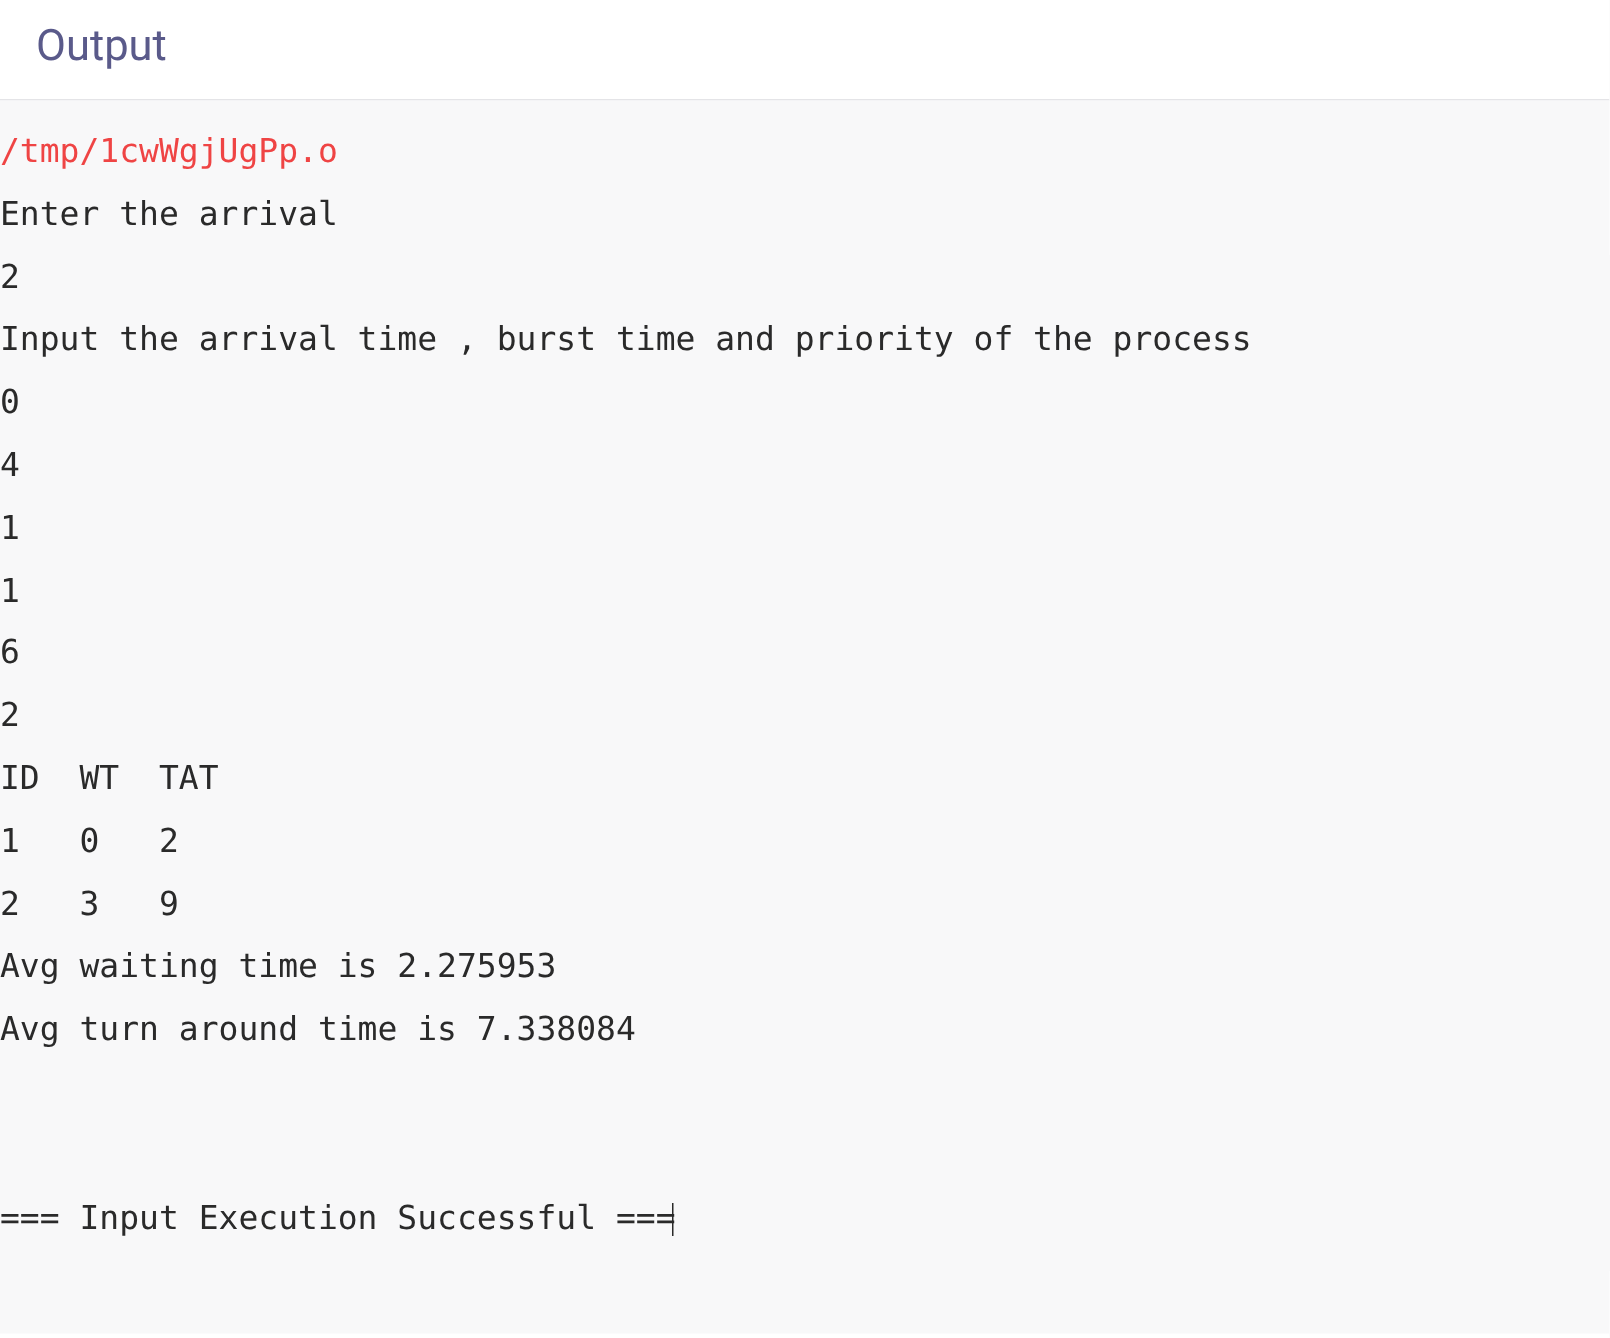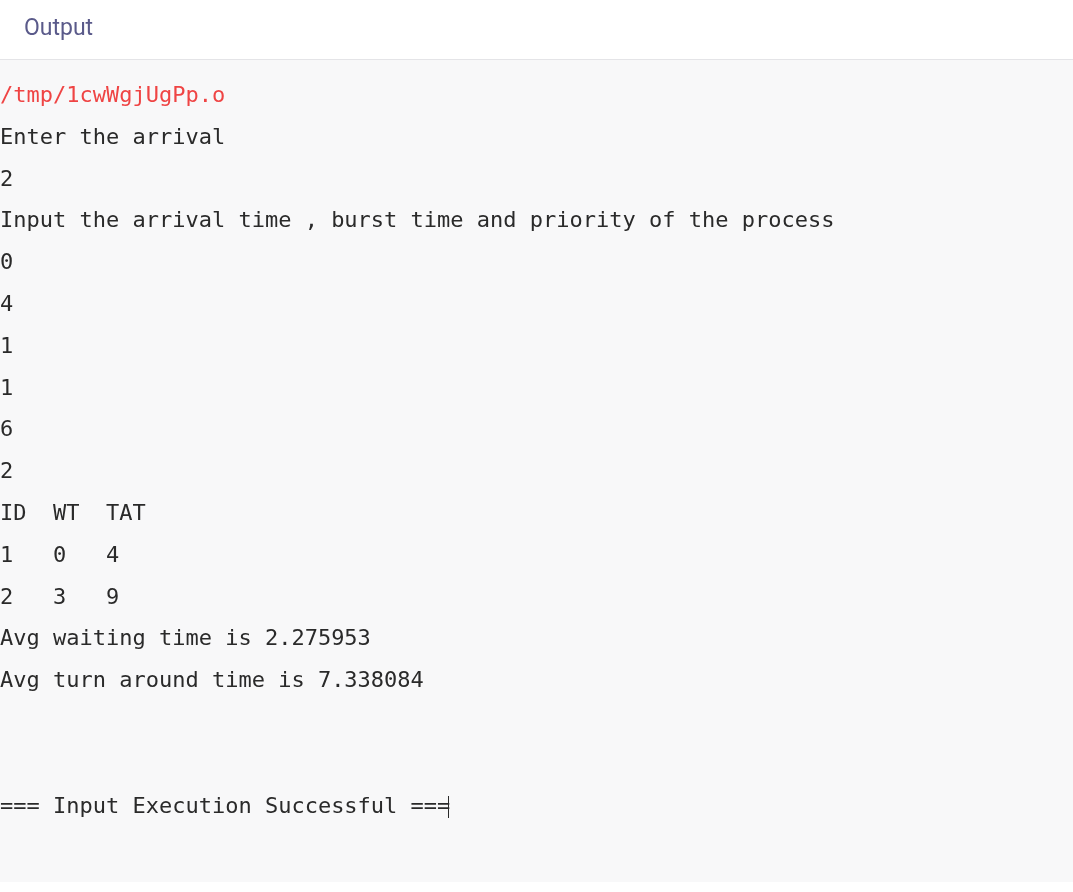--- a/index.html
+++ b/index.html
@@ -12,21 +12,21 @@
       background: #ffffff;
       width: 1073px;
       height: 892px;
       overflow: hidden;
     }
     .header {
       padding: 14px 24px 18px 24px;
       border-bottom: 1px solid #e4e4e7;
     }
     .header-title {
-      font-size: 23px;
+      font-size: 29px;
       font-weight: 400;
       color: #5a5a8a;
     }
     .output-area {
       background: #f8f8f9;
       padding: 14px 0 0 0;
       font-family: "Consolas", "Menlo", "Monaco", monospace;
       font-size: 22px;
       line-height: 1.9;
       color: #2a2a2a;
@@ -60,20 +60,20 @@
 <span class="output-line">Enter the arrival</span>
 <span class="output-line">2</span>
 <span class="output-line">Input the arrival time , burst time and priority of the process</span>
 <span class="output-line">0</span>
 <span class="output-line">4</span>
 <span class="output-line">1</span>
 <span class="output-line">1</span>
 <span class="output-line">6</span>
 <span class="output-line">2</span>
 <span class="output-line">ID  WT  TAT</span>
-<span class="output-line">1   0   4</span>
+<span class="output-line">1   0   2</span>
 <span class="output-line">2   3   9</span>
 <span class="output-line">Avg waiting time is 2.275953</span>
 <span class="output-line">Avg turn around time is 7.338084</span>
 <span class="output-line"></span>
 <span class="output-line"></span>
 <span class="output-line">=== Input Execution Successful ===</span><span class="cursor"></span>
 </div>
 
 </body></html>

